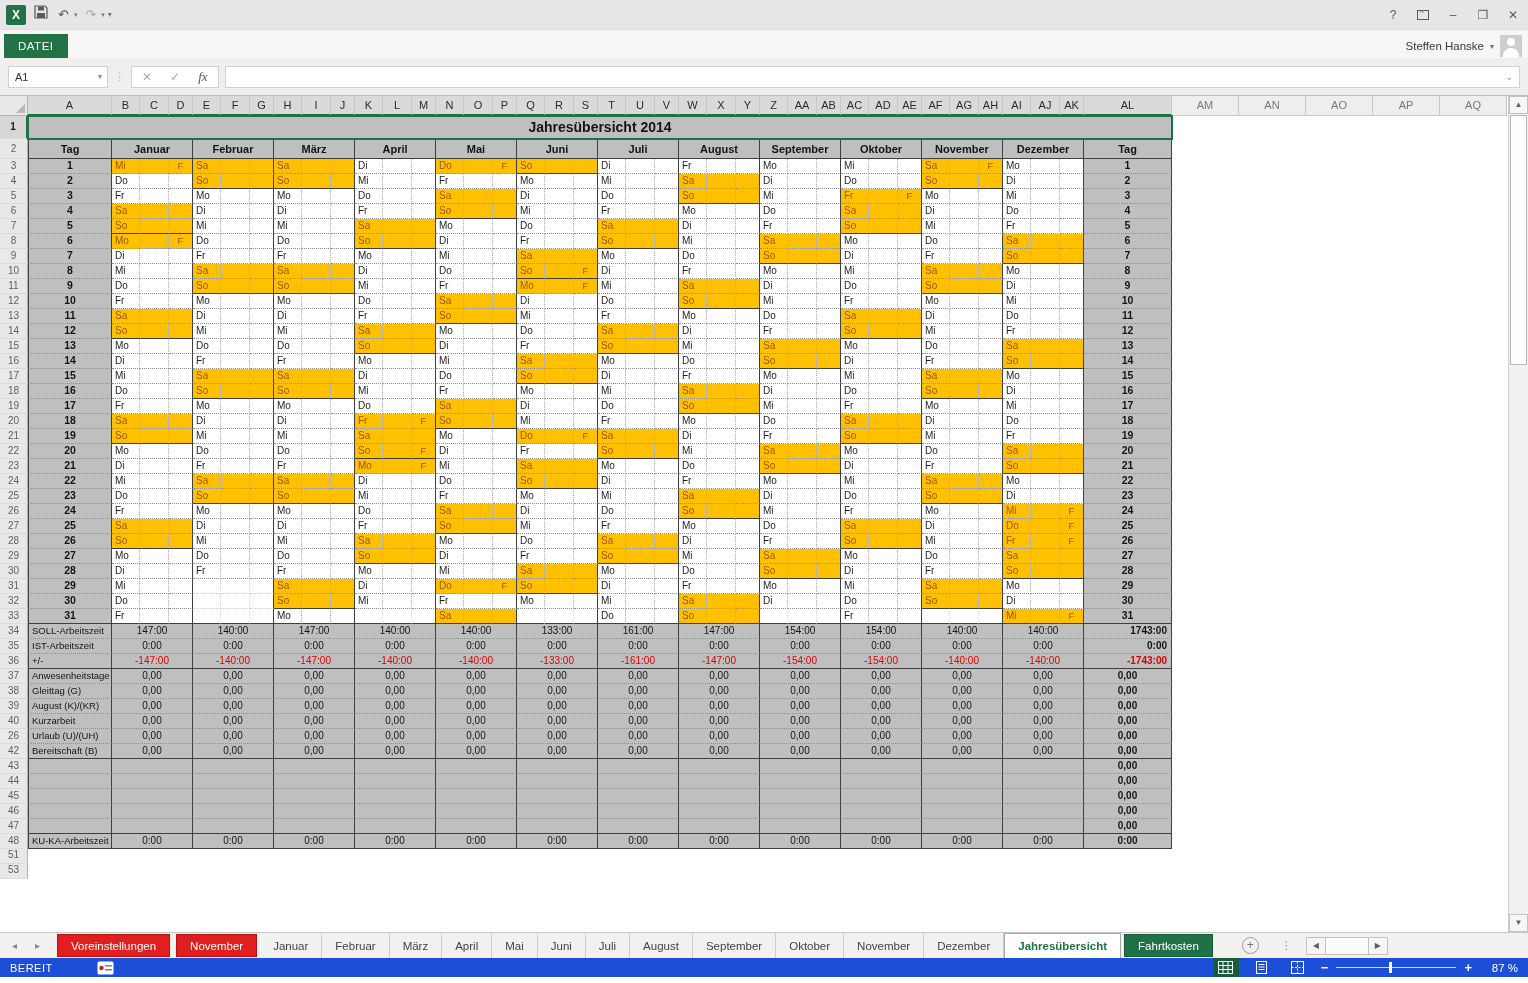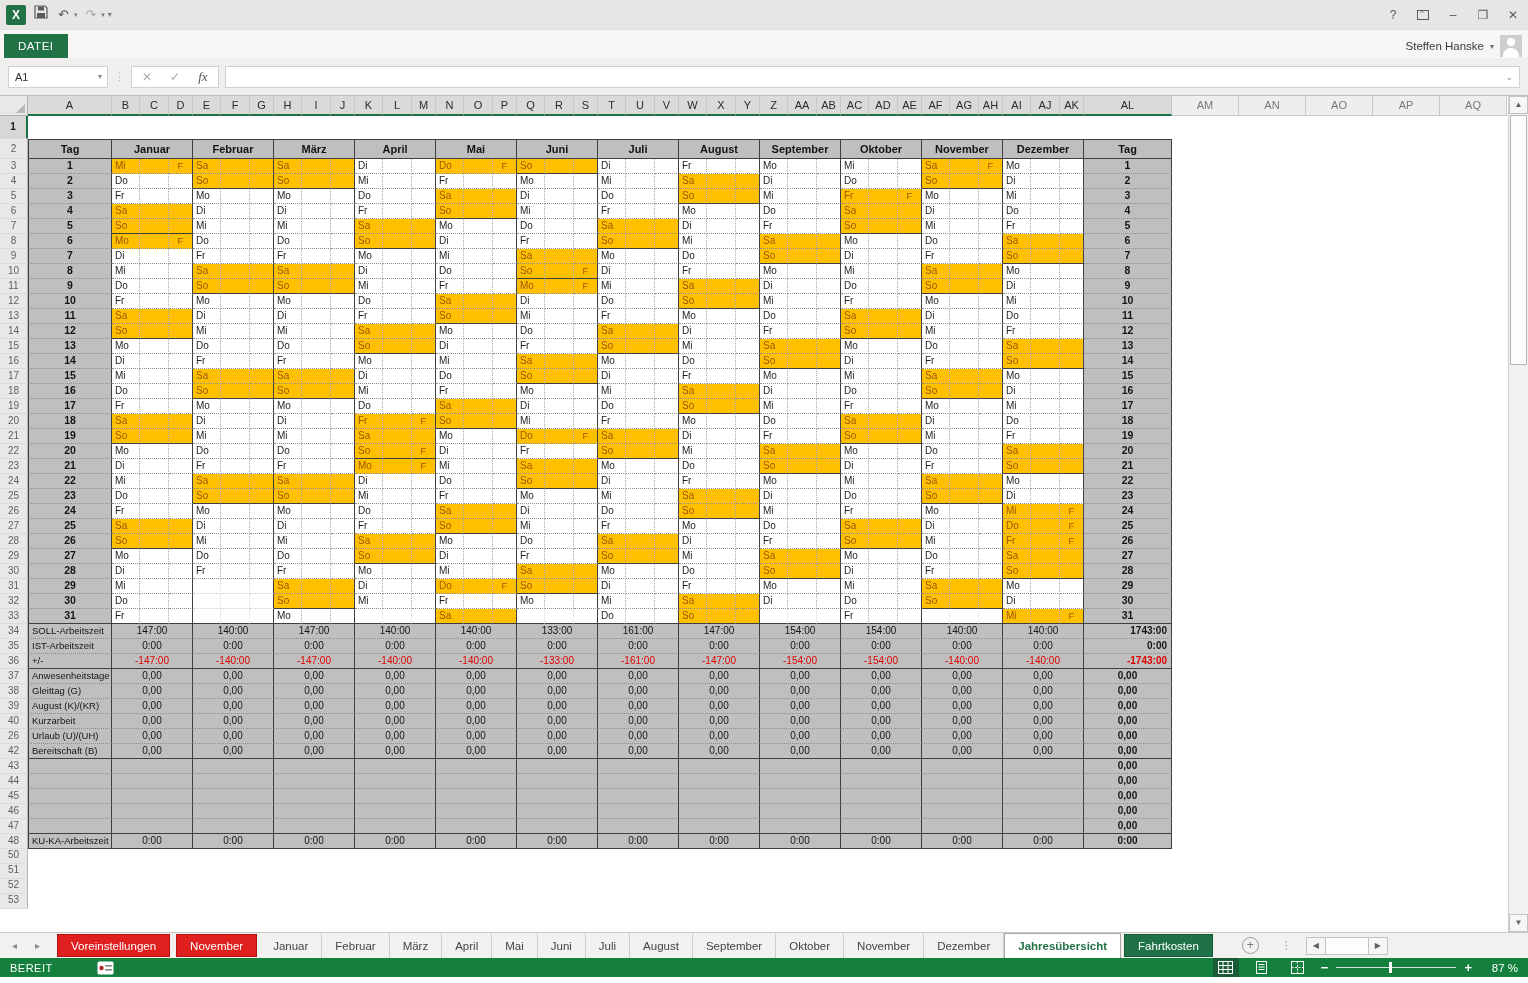--- a/index.html
+++ b/index.html
@@ -136,21 +136,21 @@
   .stab.green { background:#1F7246; color:#fff; border:1px solid #155A36; margin:1px 3px; }
   .addsheet { width:17px; height:17px; border:1px solid #9a9a9a; border-radius:50%; color:#777;
     font-size:12px; line-height:15px; text-align:center; align-self:center; margin-left:26px; }
   .tabdots { align-self:center; color:#8a8a8a; font-size:11px; margin-left:22px; }
   .hscroll { align-self:center; margin-left:14px; margin-right:8px; display:flex; height:18px; }
   .hbtn { width:20px; border:1px solid #C3C2C0; background:#F7F6F4; color:#606060; font-size:8px;
     text-align:center; line-height:16px; }
   .hthumb { width:42px; background:#FDFDFD; border-top:1px solid #C3C2C0; border-bottom:1px solid #C3C2C0; }
 
   
-  .statusbar { height:19px; background:#15803d; display:flex; align-items:center; flex:none;
+  .statusbar { height:19px; background:#1d4ed8; display:flex; align-items:center; flex:none;
     color:#fff; }
   .ready { font-size:11px; letter-spacing:.5px; padding-left:10px; }
   .macro { margin-left:44px; display:flex; align-items:center; }
   .sb-right { margin-left:auto; display:flex; align-items:center; gap:10px; padding-right:10px; }
   .viewbtn { width:26px; height:19px; display:flex; align-items:center; justify-content:center; }
   .viewbtn.activeview { background:#1A5C38; }
   .zoomctl { display:flex; align-items:center; gap:8px; }
   .zline { width:120px; height:1px; background:#CFE3D6; position:relative; }
   .zthumb { position:absolute; left:44%; top:-5px; width:3px; height:11px; background:#fff; }
   .zsign { font-size:13px; font-weight:bold; }
@@ -259,20 +259,21 @@
         <div class="ch sel" style="width:88px">AL</div>
         <div class="ch far" style="width:67px">AM</div>
         <div class="ch far" style="width:67px">AN</div>
         <div class="ch far" style="width:67px">AO</div>
         <div class="ch far" style="width:67px">AP</div>
         <div class="ch far" style="width:67px">AQ</div>
       </div>
     <div class="rows" id="rows">
         <div class="srow trow">
           <div class="gut sel">1</div>
+          <div class="titlecell">Jahresübersicht 2014</div>
           <div class="fill"></div>
         </div>
         <div class="srow hrow">
           <div class="gut">2</div>
           <div class="mh first" style="width:84px">Tag</div>
           <div class="mh" style="width:81px">Januar</div>
           <div class="mh" style="width:81px">Februar</div>
           <div class="mh" style="width:81px">März</div>
           <div class="mh" style="width:81px">April</div>
           <div class="mh" style="width:81px">Mai</div>
@@ -1852,29 +1853,21 @@
           <div class="sumval bb-solid">0:00</div>
           <div class="sumval bb-solid">0:00</div>
           <div class="sumval bb-solid">0:00</div>
           <div class="sumval bb-solid">0:00</div>
           <div class="sumval bb-solid">0:00</div>
           <div class="sumval bb-solid">0:00</div>
           <div class="sumtot tot-c bb-solid">0:00</div>
           <div class="fill"></div>
         </div>
         <div class="srow erow">
-          <div class="gut">50</div>
-          <div class="fill"></div>
-        </div>
-        <div class="srow erow">
           <div class="gut">51</div>
-          <div class="fill"></div>
-        </div>
-        <div class="srow erow">
-          <div class="gut">52</div>
           <div class="fill"></div>
         </div>
         <div class="srow erow">
           <div class="gut">53</div>
           <div class="fill"></div>
         </div>
       </div>
     <div class="vscroll">
       <div class="varrow">▲</div>
       <div class="vthumb"></div>

